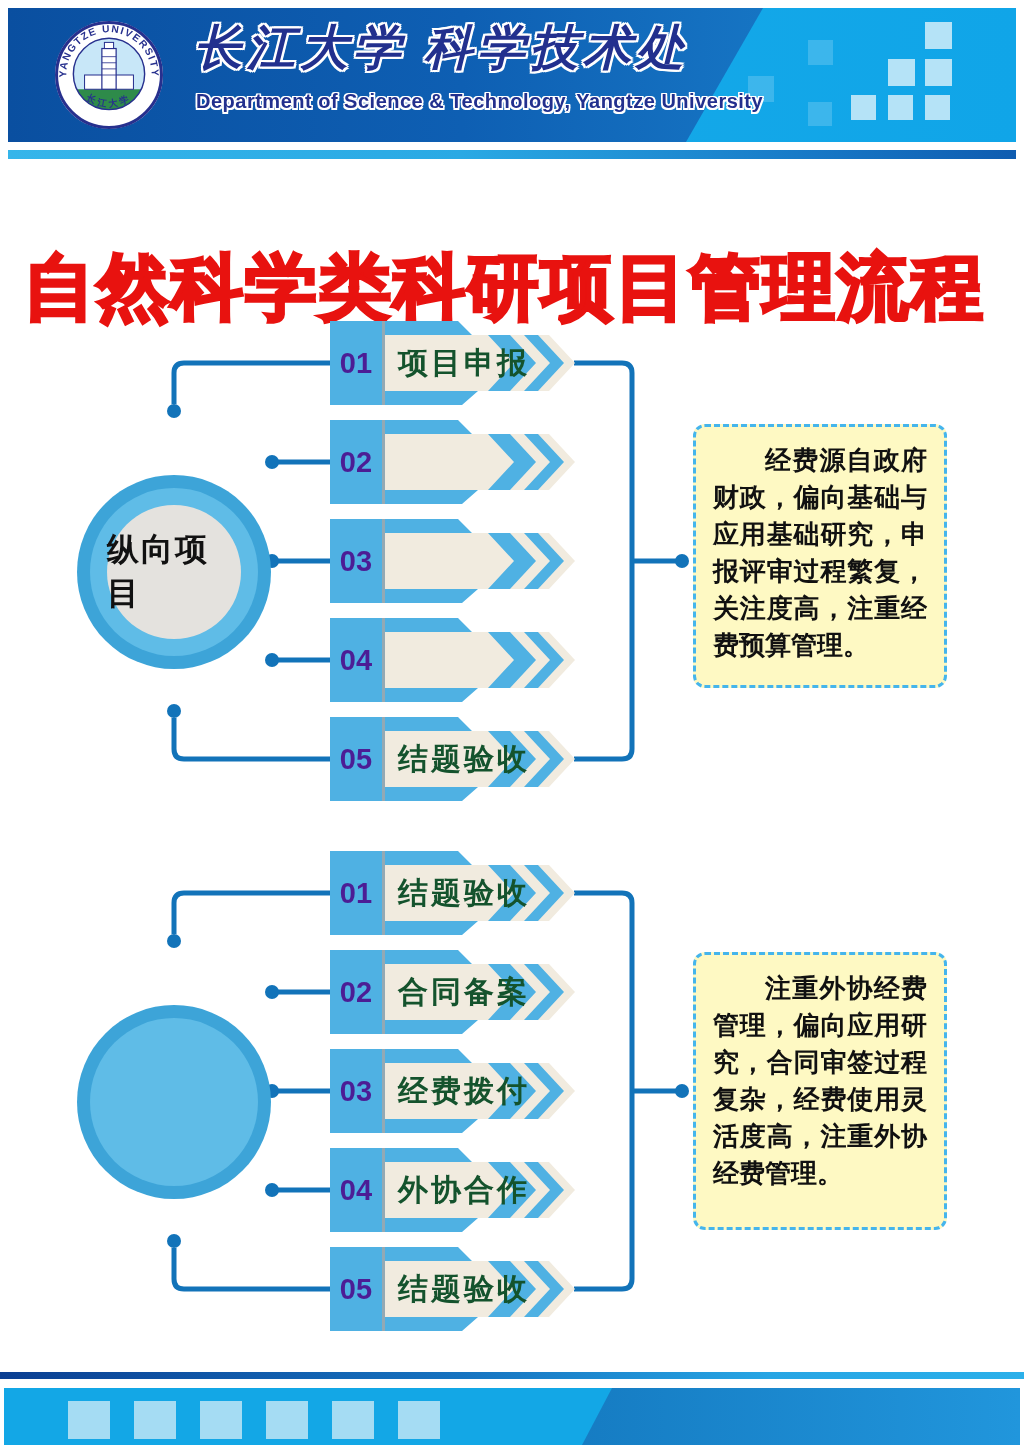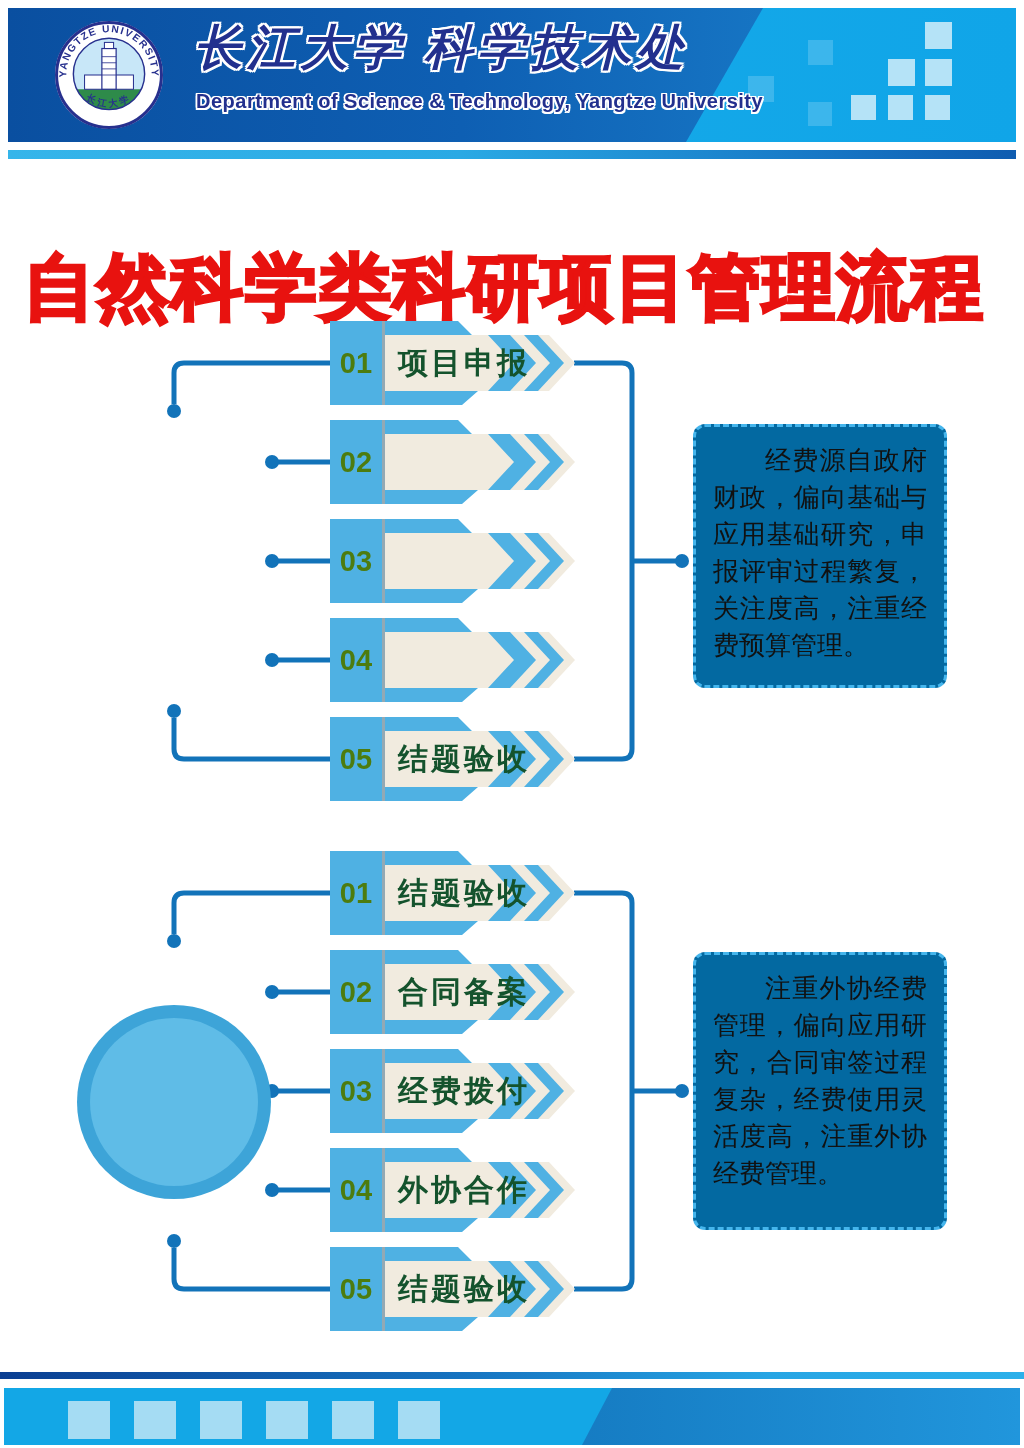--- a/index.html
+++ b/index.html
@@ -48,28 +48,28 @@
             clip-path:polygon(0 0,128px 0,142px 14px,185px 14px,185px 70px,148px 70px,132px 84px,0 84px); }
   .step .divider { position:absolute; left:52px; top:0; width:3px; height:84px; background:#93a9b4; }
   .step .banner { position:absolute; left:55px; top:14px; width:190px; height:56px; background:#f1ebdf;
             clip-path:polygon(0 0,164px 0,190px 28px,164px 56px,0 56px); }
   .step .chev { position:absolute; top:14px; height:56px; background:#4fb1e3; }
   .step .chev1 { left:158px; width:48px;
             clip-path:polygon(0 0,22px 0,48px 28px,22px 56px,0 56px,26px 28px); }
   .step .chev2 { left:194px; width:40px;
             clip-path:polygon(0 0,14px 0,40px 28px,14px 56px,0 56px,26px 28px); }
   .step .num { position:absolute; left:0; top:0; width:52px; height:84px; line-height:84px;
-            text-align:center; font-size:29px; font-weight:bold; color:#4d7c0f; }
+            text-align:center; font-size:29px; font-weight:bold; color:#4c1d95; }
   .step .lbl { position:absolute; left:68px; top:14px; width:130px; height:56px; line-height:56px;
             font-size:30px; font-weight:bold; color:#14532d; letter-spacing:3px; white-space:nowrap; }
 
   
-  .note { position:absolute; left:693px; width:254px; background:#0369a1;
+  .note { position:absolute; left:693px; width:254px; background:#fef9c3;
             border:3px dashed #45b5ec; border-radius:12px; padding:15px 17px;
-            font-size:26px; font-weight:normal; color:#111; line-height:37px;
+            font-size:26px; font-weight:bold; color:#111; line-height:37px;
             text-align:justify; text-indent:2em; z-index:2; }
   .note1 { top:424px; height:264px; }
   .note2 { top:952px; height:278px; }
 
   
   .foot-rule { position:absolute; left:0; top:1372px; width:1024px; height:7px;
             background:linear-gradient(to right,#0b3f92 0%,#1673c0 45%,#27a5e4 75%,#2bb0ea 100%); }
   .footer { position:absolute; left:4px; top:1388px; width:1016px; height:57px; background:#13a7e6; }
   .footer .diag { position:absolute; inset:0;
             background:linear-gradient(to right,#0b62ac 0%,#1478bf 50%,#2196dc 100%);
@@ -166,20 +166,24 @@
         <circle cx="682" cy="561" r="7"></circle>
       <circle cx="174" cy="941" r="7"></circle>
         <circle cx="272" cy="992" r="7"></circle>
       <circle cx="272" cy="1091" r="7"></circle>
         <circle cx="272" cy="1190" r="7"></circle>
       <circle cx="174" cy="1241" r="7"></circle>
         <circle cx="682" cy="1091" r="7"></circle>
     </g>
   </svg>
 
+  <div class="big-circle" style="left:77px;top:475px;">
+    <div class="mid"></div>
+    <div class="core">纵向项目</div>
+  </div>
 
   <div class="step" style="top:321px;">
     <div class="ribbon"></div>
     <div class="divider"></div>
     <div class="banner"></div>
     <div class="chev chev1"></div>
     <div class="chev chev2"></div>
     <div class="num">01</div>
     <div class="lbl">项目申报</div>
   </div>

